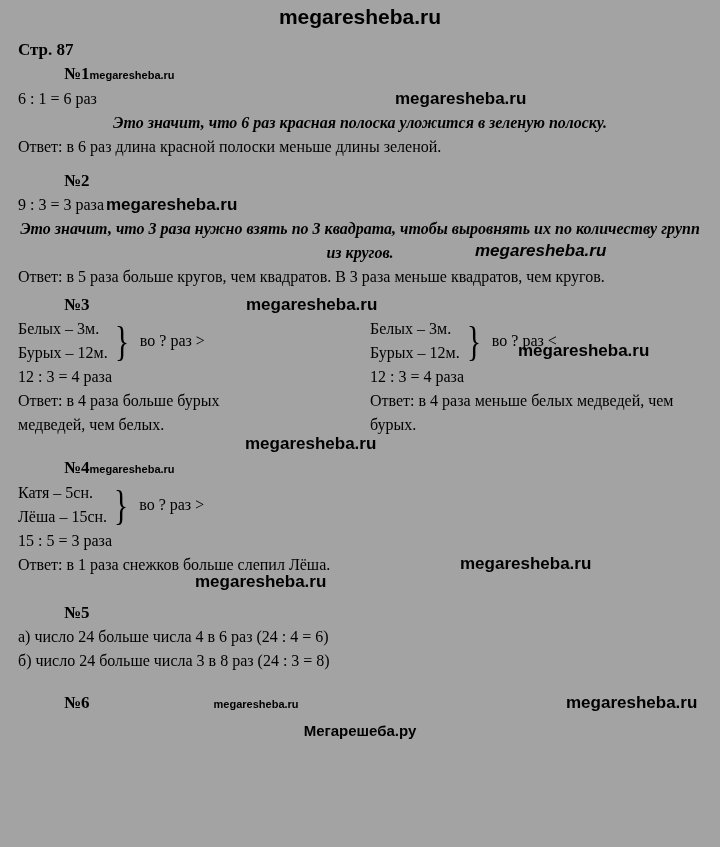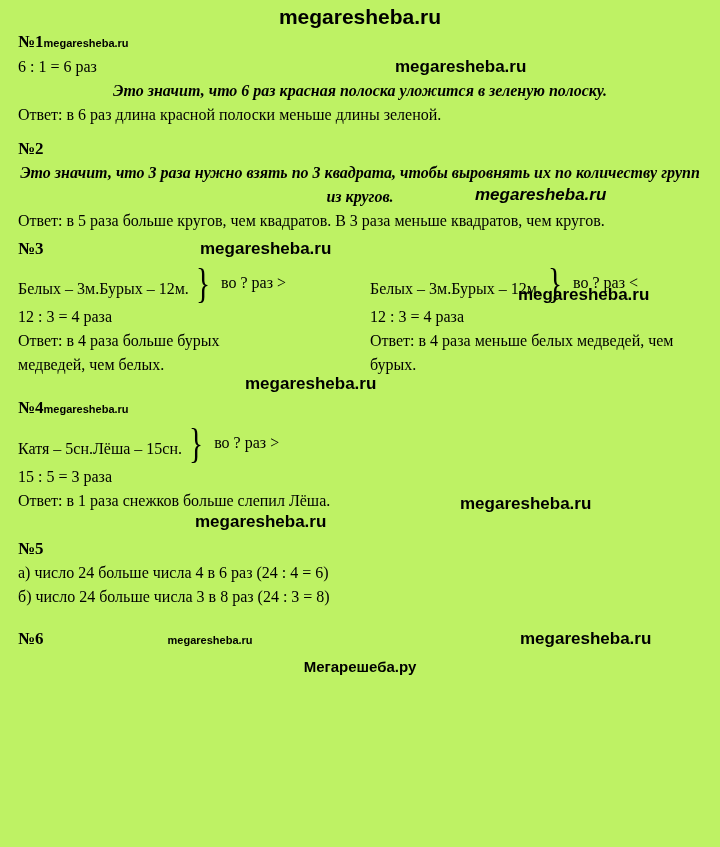--- a/index.html
+++ b/index.html
@@ -1,49 +1,49 @@
 <!DOCTYPE html>
 <html><head>
 <meta charset="utf-8">
 <style>
   html,body{margin:0;padding:0;background:#fff;}
   .page{
     position:relative;
     width:720px;height:847px;
     box-sizing:border-box;
     padding:4px 18px 0 18px;
-    background:#bef264;
+    background:#a3a3a3;
     color:#000;
     font-family:"Liberation Serif",serif;
     font-size:16px;
     overflow:hidden;
   }
   .site-title{
     font-family:"Liberation Sans",sans-serif;
     font-weight:bold;font-size:21px;
     text-align:center;line-height:26px;
   }
   .page-num{font-weight:bold;font-size:17px;line-height:24px;margin-top:8px;}
   .num{font-weight:bold;font-size:17px;}
-  .prob-head{line-height:24px;position:relative;}
+  .prob-head{line-height:24px;position:relative;margin-left:46px;}
   .line{line-height:24px;position:relative;}
   .note{font-weight:bold;font-style:italic;line-height:24px;max-width:696px;position:relative;text-align:center;}
   .answer{line-height:24px;}
   .wm{
     font-family:"Liberation Sans",sans-serif;
     font-weight:bold;font-size:17px;white-space:nowrap;
   }
   .wm-small{
     font-family:"Liberation Sans",sans-serif;
     font-weight:bold;font-size:11px;white-space:nowrap;
   }
   .abs{position:absolute;}
   section{position:relative;}
   .pair{display:flex;align-items:center;line-height:24px;}
-  .names{display:flex;flex-direction:row;margin-top:11px;}
+  .names{display:flex;flex-direction:column;}
   .brace{
     font-family:"Liberation Serif",serif;
     font-size:42px;line-height:44px;font-weight:normal;
     transform:scaleX(.7);
     margin:0 2px 0 4px;
   }
   .cond{margin-left:6px;}
   .cols{display:flex;}
   .col-left{width:352px;}
   .col-right{flex:1;position:relative;}
@@ -67,36 +67,40 @@
   .s5{margin-top:0;}
   .s6{margin-top:18px;}
 </style>
 </head>
 <body>
 
 <div class="page">
 
   <div class="site-title">megaresheba.ru</div>
 
+  <div class="page-num">Стр. 87</div>
 
   <section class="s1">
     <div class="prob-head">
       <span class="num">№1</span><span class="wm-small">megaresheba.ru</span>
     </div>
     <div class="line">
       <span>6 : 1 = 6 раз</span>
       <span class="wm abs" style="left:377px;top:0;">megaresheba.ru</span>
     </div>
     <div class="note">Это значит, что 6 раз красная полоска уложится в зеленую полоску.</div>
     <div class="answer">Ответ: в 6 раз длина красной полоски меньше длины зеленой.</div>
   </section>
 
   <section class="s2">
     <div class="prob-head">
       <span class="num">№2</span>
+    </div>
+    <div class="line p2-eqline">
+      <span>9 : 3 = 3 раза</span><span class="wm">megaresheba.ru</span>
     </div>
     <div class="note">
       <span>Это значит, что 3 раза нужно взять по 3 квадрата, чтобы выровнять их по количеству групп из кругов.</span>
       <span class="wm abs" style="left:457px;top:22px;">megaresheba.ru</span>
     </div>
     <div class="answer">Ответ: в 5 раза больше кругов, чем квадратов. В 3 раза меньше квадратов, чем кругов.</div>
   </section>
 
   <section class="s3">
     <div class="prob-head">

